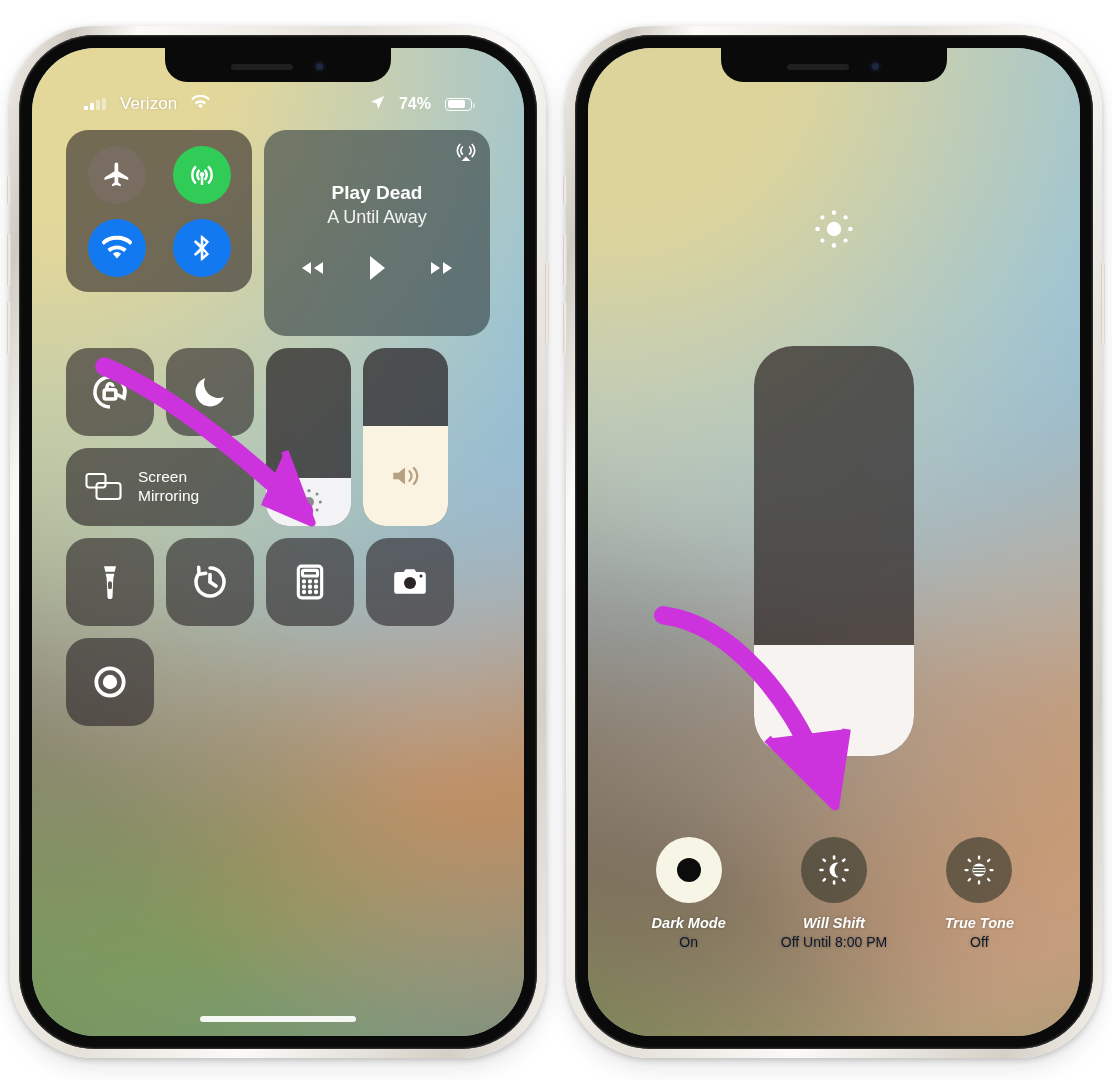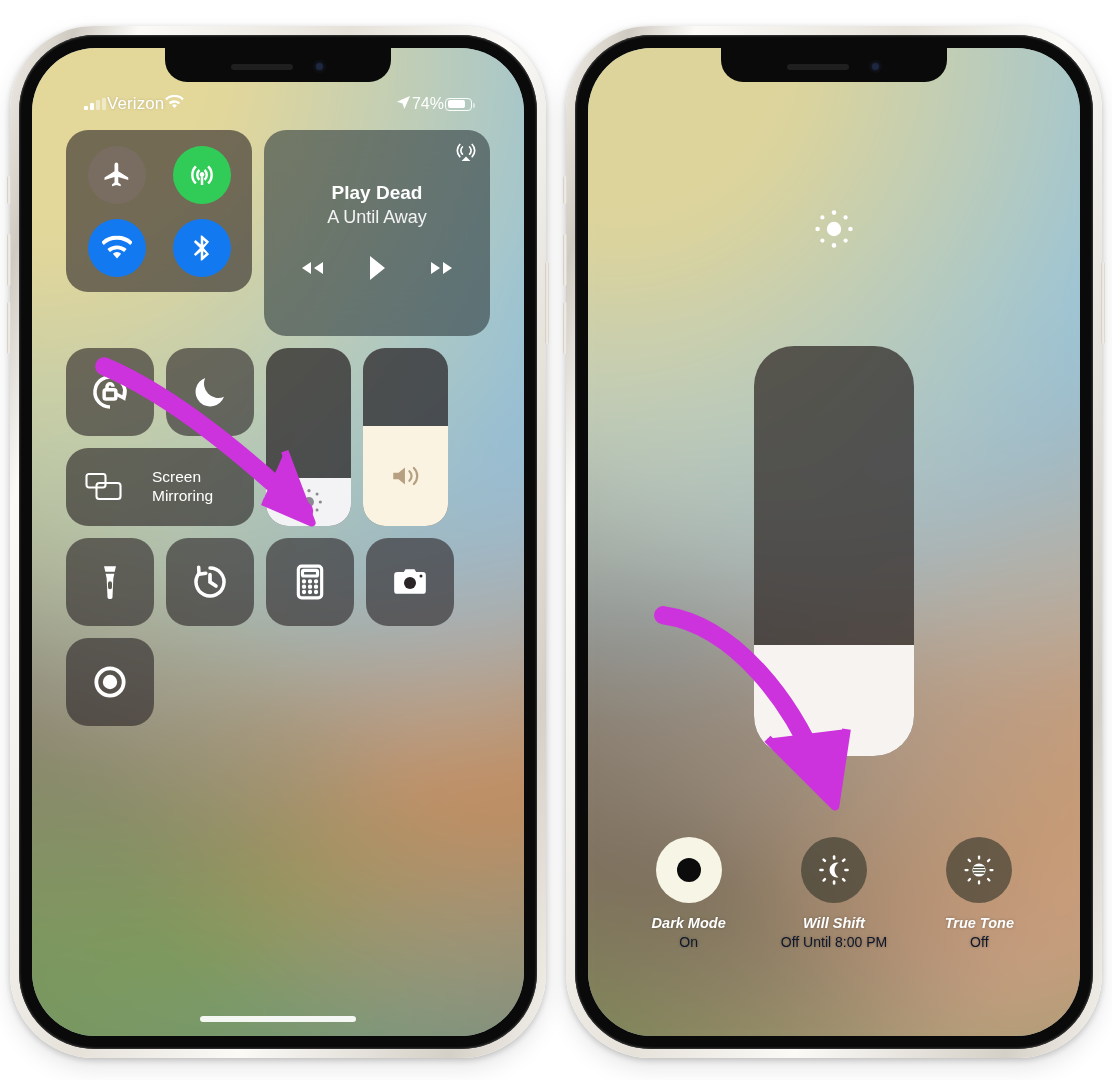--- a/index.html
+++ b/index.html
@@ -95,23 +95,23 @@
   .b-voldn { left: -3px; top: 276px;  width: 4px; height: 52px; }
   .b-power { right: -3px; top: 236px; width: 4px; height: 82px; }
 
   
   .statusbar {
     position: absolute; top: 44px; left: 0; right: 0; height: 24px;
     display: flex; align-items: center; justify-content: space-between;
     padding: 0 52px; z-index: 12;
     color: #fff;
   }
-  .sb-left, .sb-right { display: flex; align-items: center; gap: 1px; }
+  .sb-left, .sb-right { display: flex; align-items: center; gap: 14px; }
   .carrier { font-size: 17px; font-weight: 500; letter-spacing: .1px; text-shadow: 0 0 3px rgba(0,0,0,.18); }
-  .bat-pct { font-size: 16px; font-weight: 400; }
+  .bat-pct { font-size: 16px; font-weight: 700; }
   .sig-bars { display: flex; align-items: flex-end; gap: 2px; height: 12px; }
   .sig-bars i { display:block; width: 4px; background:#fff; border-radius:1px; }
   .sig-bars i:nth-child(1){ height:4px; }
   .sig-bars i:nth-child(2){ height:7px; }
   .sig-bars i:nth-child(3){ height:10px; opacity:.45; }
   .sig-bars i:nth-child(4){ height:12px; opacity:.45; }
   .battery { width: 27px; height: 13px; border: 1.6px solid rgba(255,255,255,.95); border-radius: 4px;
              position: relative; padding: 1.5px; }
   .battery::after { content:''; position:absolute; right:-4px; top:4px; width:2px; height:5px;
                     background: rgba(255,255,255,.6); border-radius:0 2px 2px 0; }
@@ -153,21 +153,21 @@
     width: 88px; height: 88px; border-radius: 22px;
     background: rgba(40,34,36,.60);
     display: flex; align-items: center; justify-content: center;
   }
   .sq svg { width: 40px; height: 40px; fill: none; stroke: #fff; stroke-width: 2.1; }
   .sq.solid svg { fill: #fff; stroke: none; }
 
   .mirror {
     width: 188px; height: 78px; border-radius: 22px;
     background: rgba(40,34,36,.62);
-    display: flex; align-items: center; gap: 28px; padding-left: 18px;
+    display: flex; align-items: center; gap: 14px; padding-left: 18px;
   }
   .mirror-label { color: #fff; font-size: 15.5px; line-height: 1.22; }
 
   
   .slider-sm {
     width: 85px; height: 178px; border-radius: 22px;
     background: rgba(38,32,34,.72);
     position: relative; overflow: hidden;
   }
   .slider-fill {

